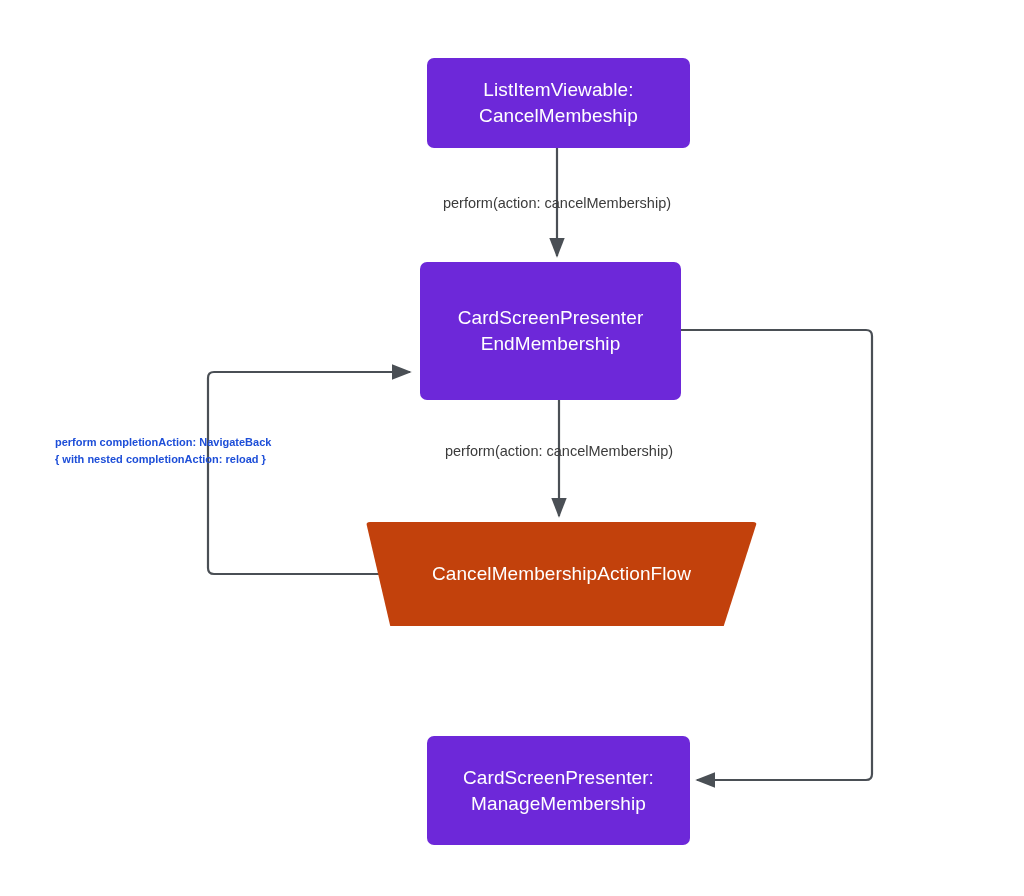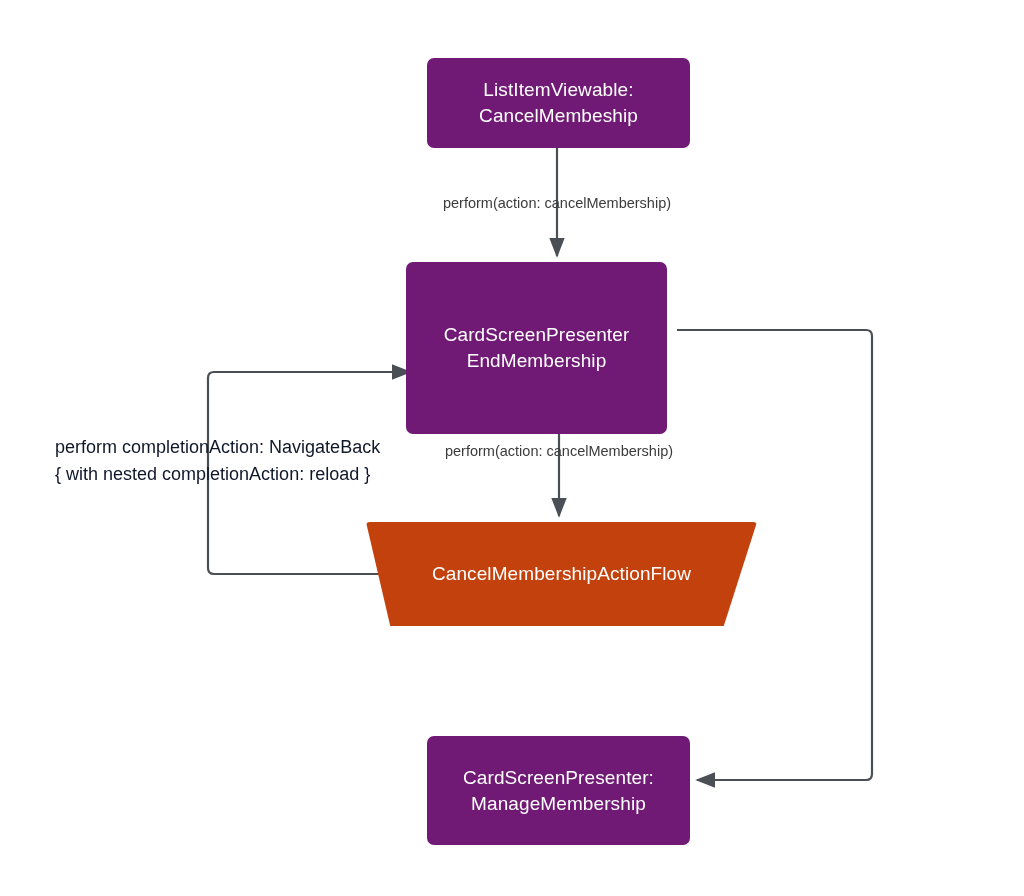--- a/index.html
+++ b/index.html
@@ -32,21 +32,21 @@
     align-items: center;
     justify-content: center;
     text-align: center;
     color: #ffffff;
     font-size: 19px;
     line-height: 1.35;
     letter-spacing: 0.1px;
     box-sizing: border-box;
   }
   .node-rect {
-    background: #701a75;
+    background: #6d28d9;
     border-radius: 7px;
     align-items: center;
   }
   .node-trapezoid {
     background: #c2410c;
     clip-path: polygon(0% 0%, 100% 0%, 91.5% 100%, 6.2% 100%);
     border-radius: 4px;
   }
   .node-label {
     white-space: pre-line;
@@ -58,24 +58,24 @@
     font-size: 14.5px;
     line-height: 1.5;
     white-space: pre-line;
     box-sizing: border-box;
   }
   .edge-label.plain {
     font-weight: 400;
     text-align: center;
   }
   .edge-label.bold {
-    font-weight: normal;
-    color: #0f172a;
+    font-weight: bold;
+    color: #1d4ed8;
     text-align: left;
-    font-size: 18px;
+    font-size: 11px;
   }
 </style>
 </head>
 <body>
 
 <div id="diagram">
 
   <svg id="edges" viewBox="0 0 1024 896" width="1024" height="896" xmlns="http://www.w3.org/2000/svg">
     <defs>
       <marker id="arrowhead" markerWidth="9" markerHeight="7" refX="8.2" refY="3.5" orient="auto" markerUnits="strokeWidth">
@@ -98,21 +98,21 @@
     <g>
       <path d="M 677 330 L 866 330 Q 872 330 872 336 L 872 774 Q 872 780 866 780 L 697 780" fill="none" stroke="#4a4f55" stroke-width="2.2" marker-end="url(#arrowhead)"></path>
     </g>
   </svg>
 
   <div class="node node-rect" style="left:427px; top:58px; width:263px; height:90px;">
     <span class="node-label">ListItemViewable:
 CancelMembeship</span>
   </div>
 
-  <div class="node node-rect" style="left:406px; top:262px; width:261px; height:172px;">
+  <div class="node node-rect" style="left:420px; top:262px; width:261px; height:138px;">
     <span class="node-label">CardScreenPresenter
 EndMembership</span>
   </div>
 
   <div class="node node-trapezoid" style="left:366px; top:522px; width:391px; height:104px;">
     <span class="node-label">CancelMembershipActionFlow</span>
   </div>
 
   <div class="node node-rect" style="left:427px; top:729px; width:263px; height:109px;margin-top:7px;">
     <span class="node-label">CardScreenPresenter:

